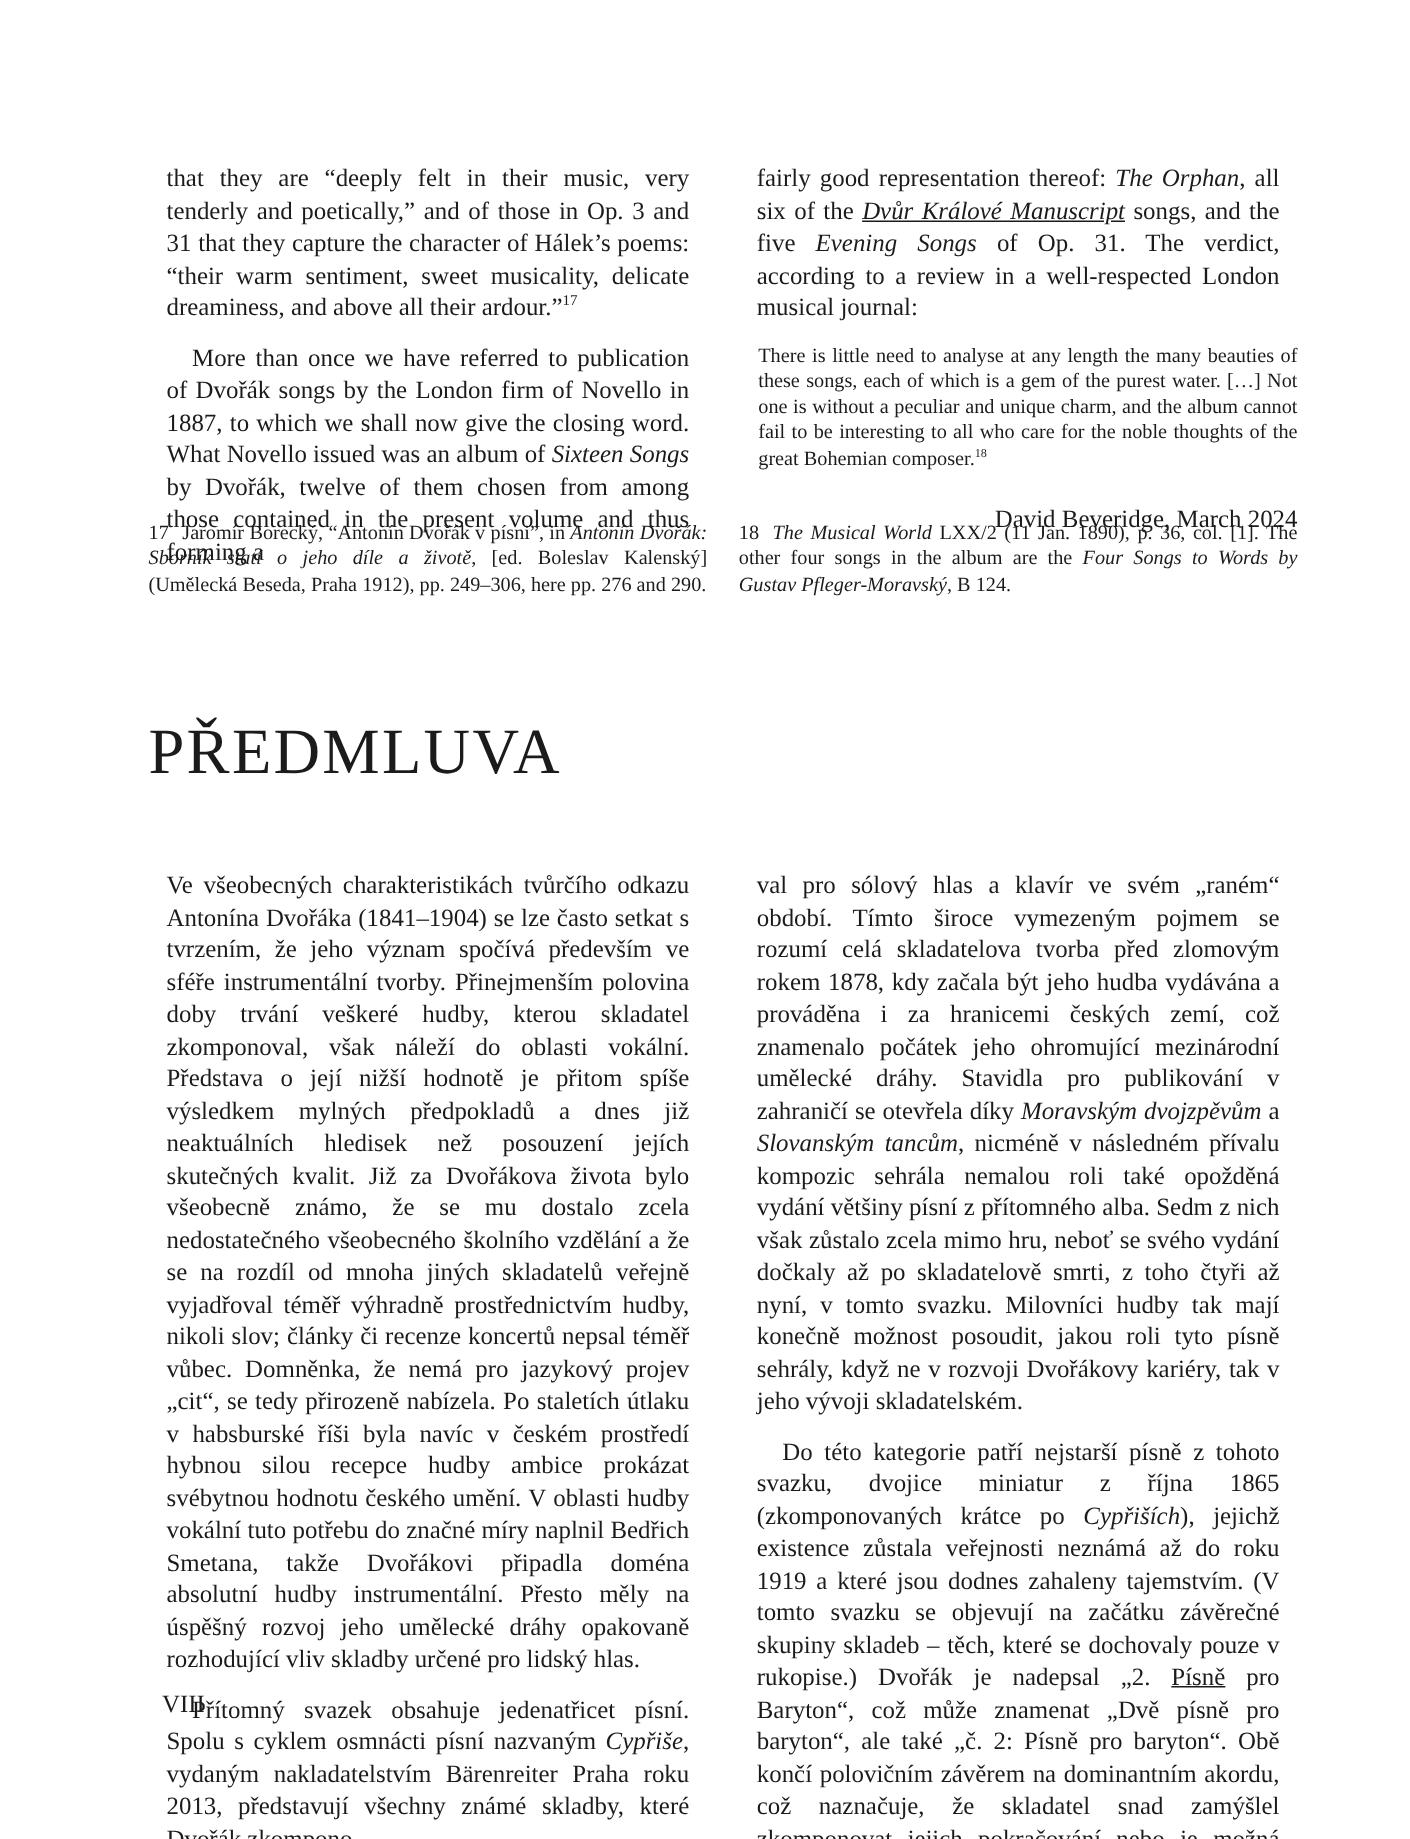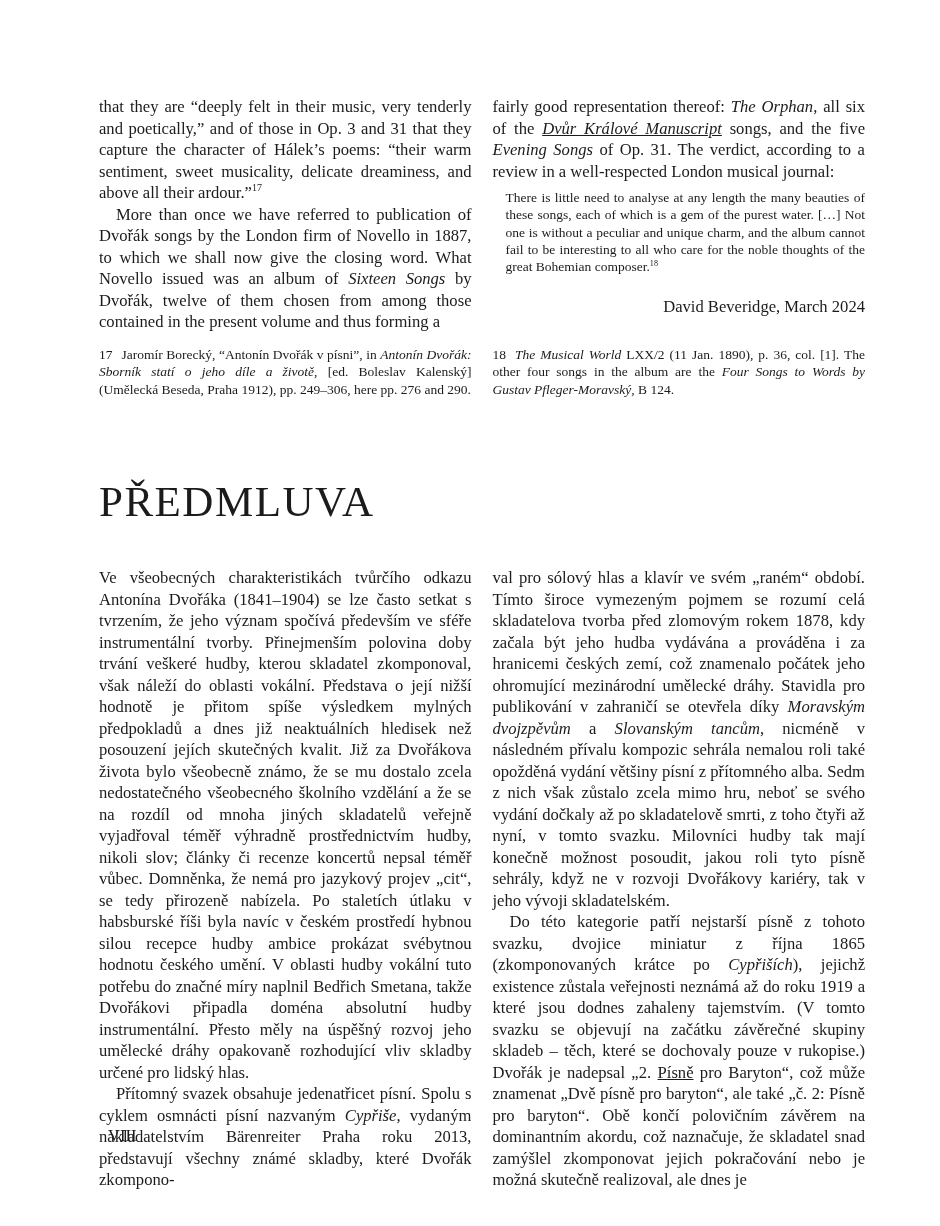--- a/index.html
+++ b/index.html
@@ -20,21 +20,21 @@
     display: flex;
     gap: 21px;
   }
   .col { flex: 1 1 0; min-width: 0; }
 
   .body-text {
     font-size: 16.6px;
     line-height: 21.5px;
     text-align: justify;
   }
-  .body-text p { margin: 0; }
+  .body-text p { margin: 12px; }
   .indent { text-indent: 17px; }
 
   #english-section { top: 96px; }
   #czech-section { top: 567px; }
 
   .quote-block {
     font-size: 13.5px;
     line-height: 17.3px;
     text-align: justify;
     padding-left: 13px;

